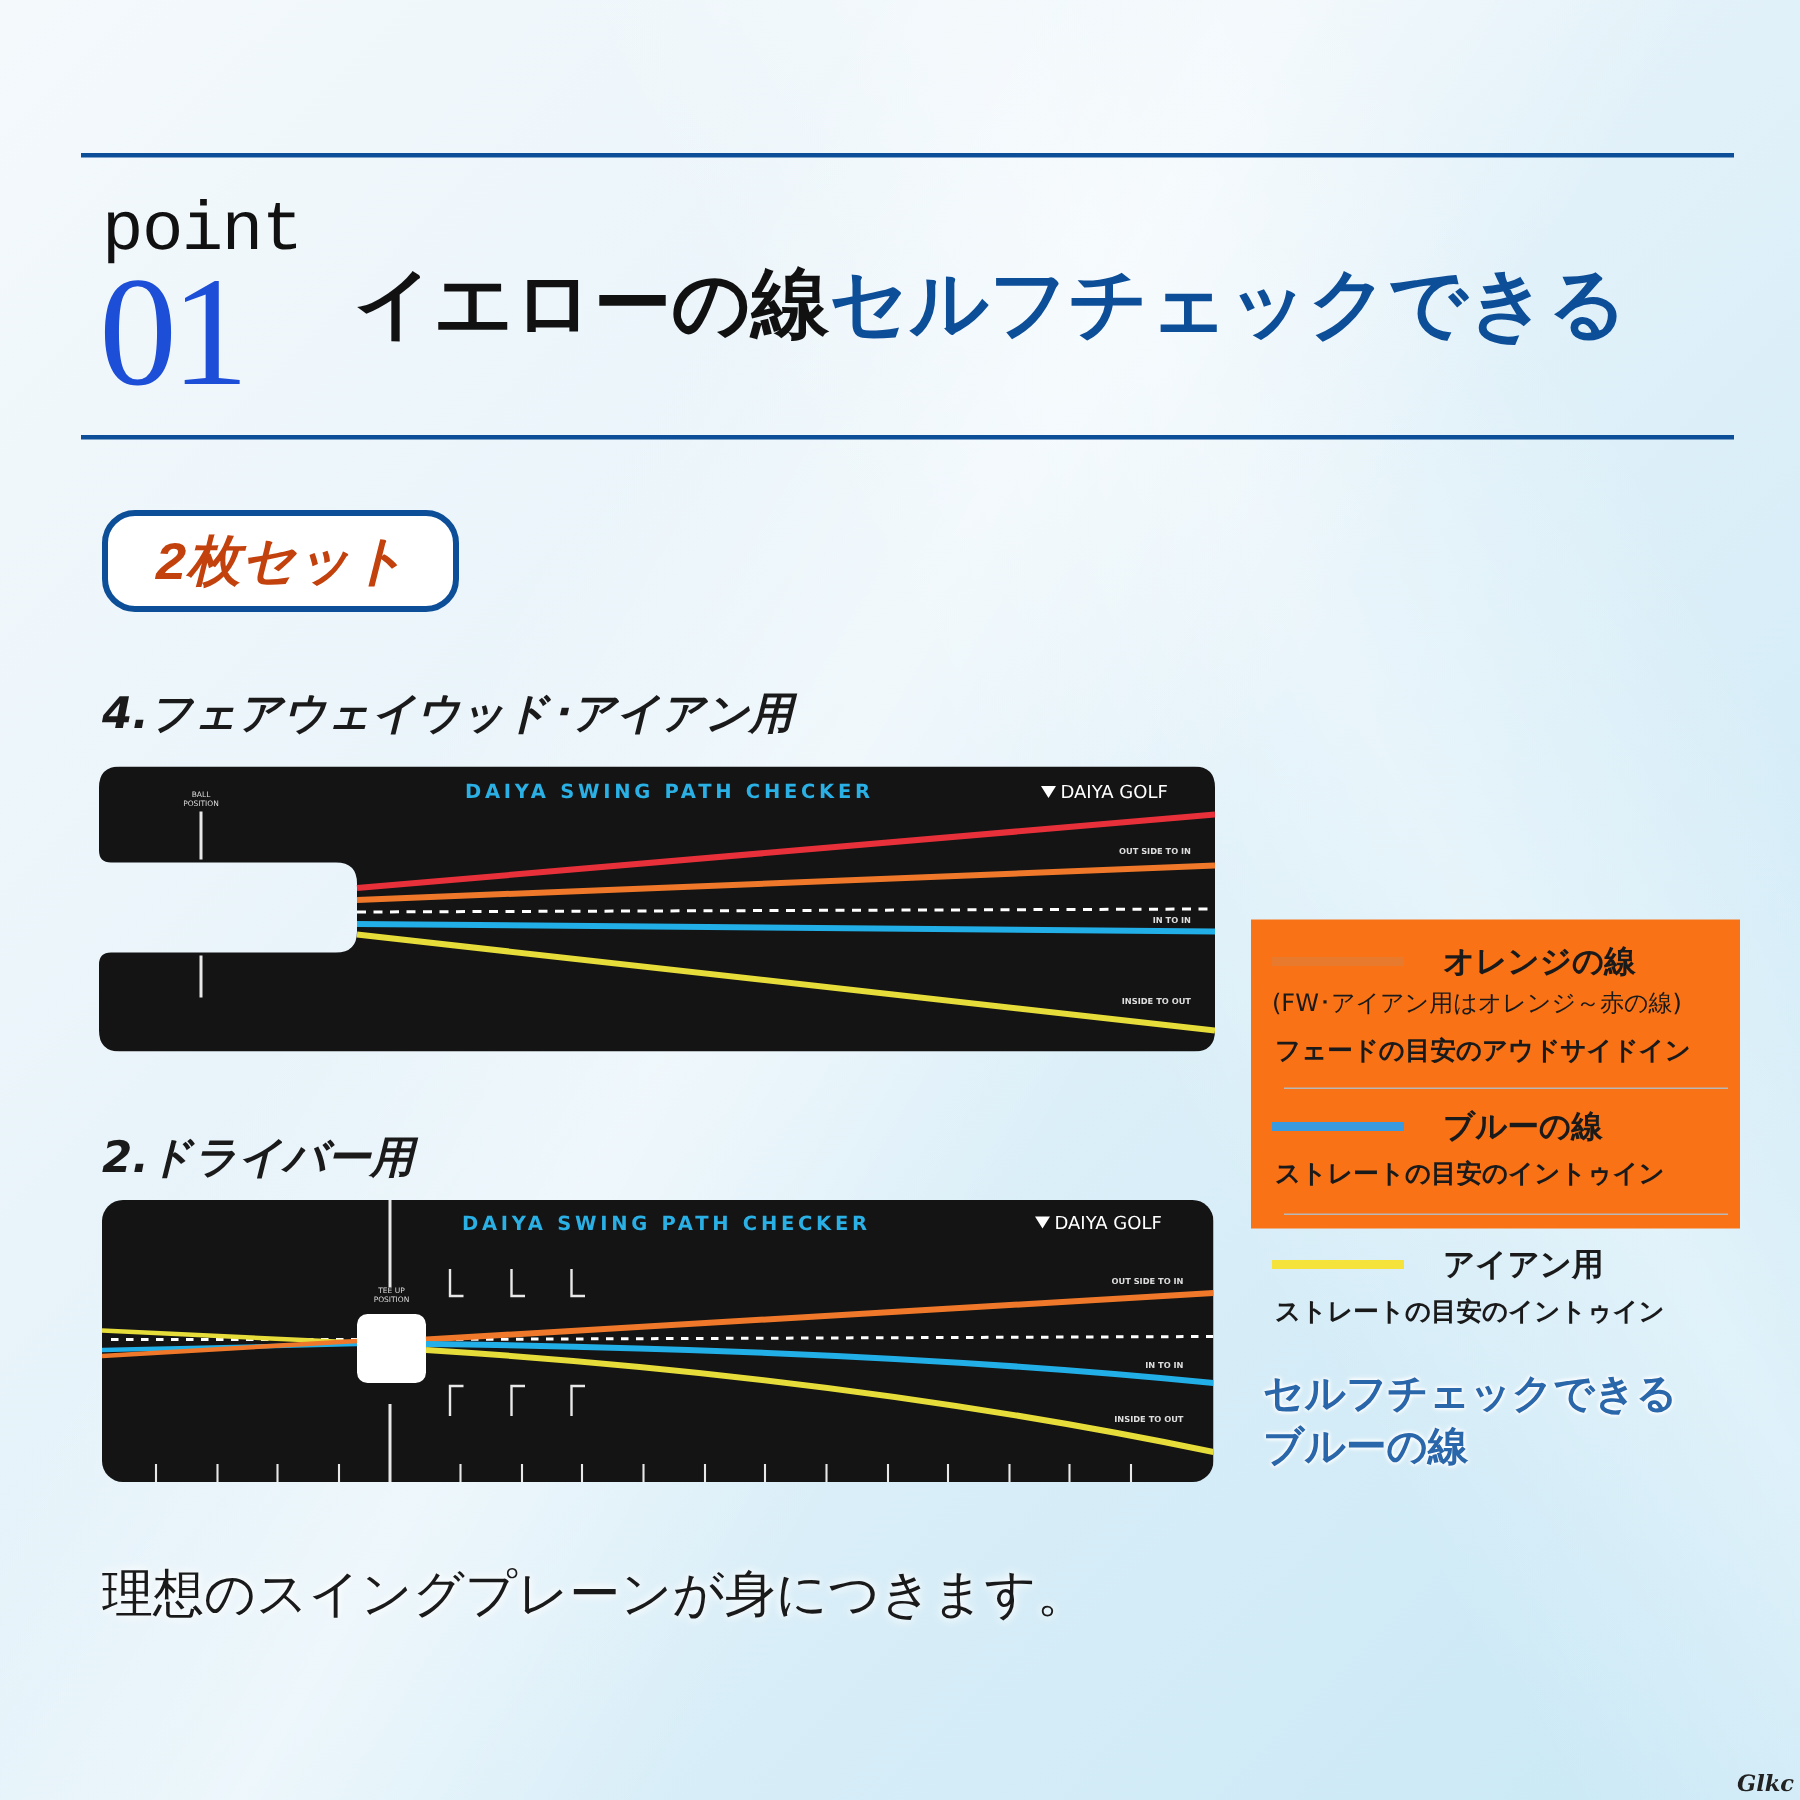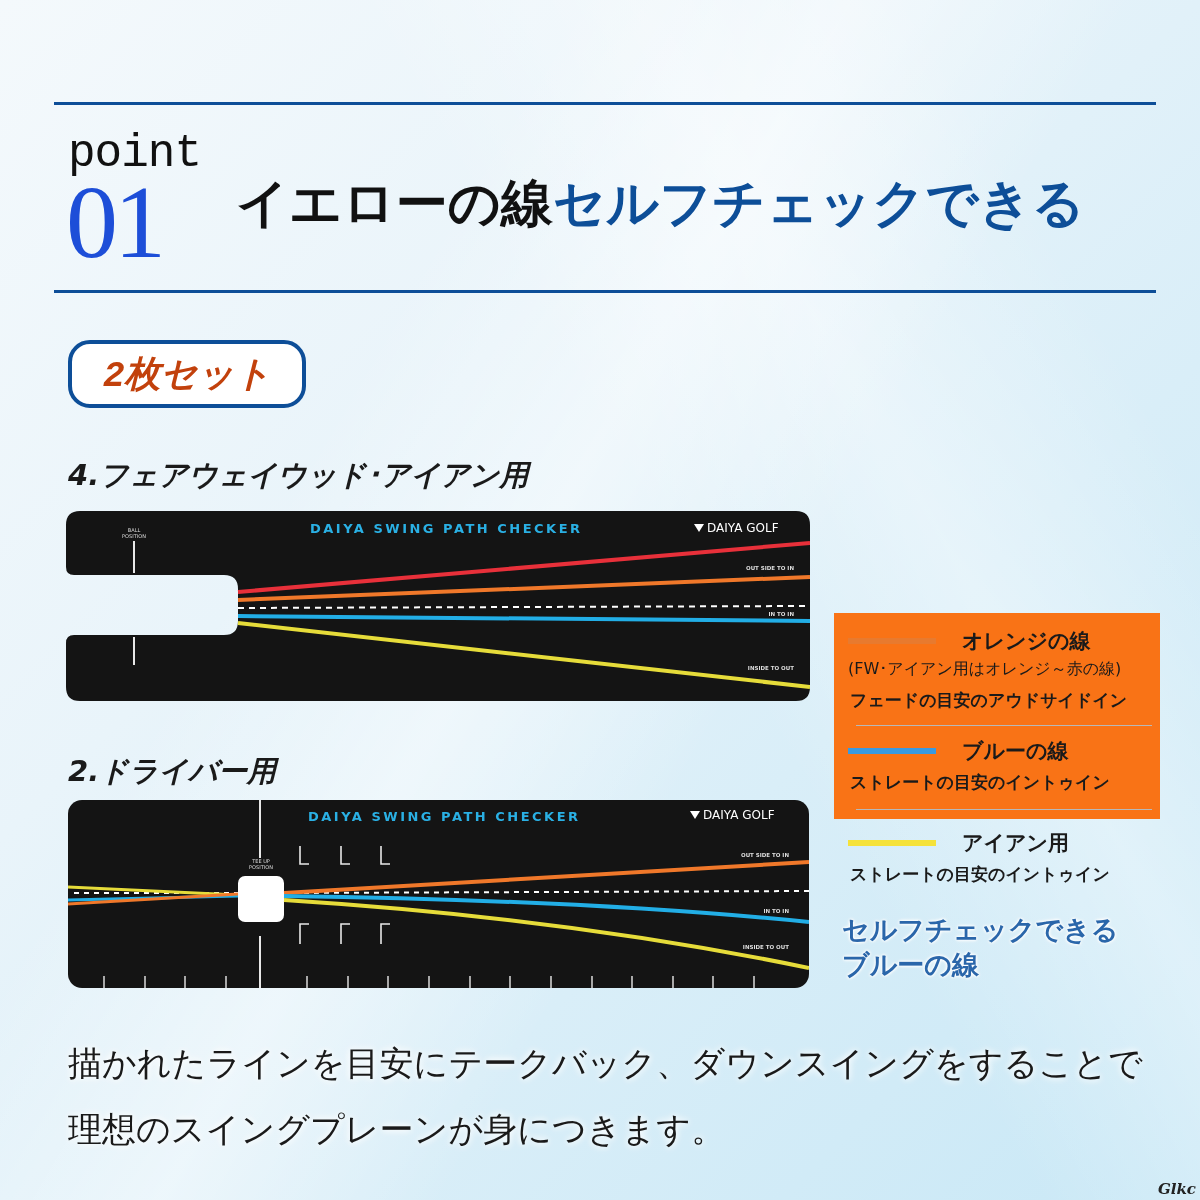--- a/index.html
+++ b/index.html
@@ -212,17 +212,16 @@
     <div class="legend-desc" style="top:34px;">ストレートの目安のイントゥイン</div>
   </div>
 </div>
 
 <div class="pro-note">
   <div>セルフチェックできる</div>
   <div>ブルーの線</div>
 </div>
 
 <div class="body-text">
-  <div>描かれたラインを目安にテークバック、ダウンスイングをすることで</div>
   <div>理想のスイングプレーンが身につきます。</div>
 </div>
 
 <div class="watermark">Glkc</div>
 
 </body></html>

